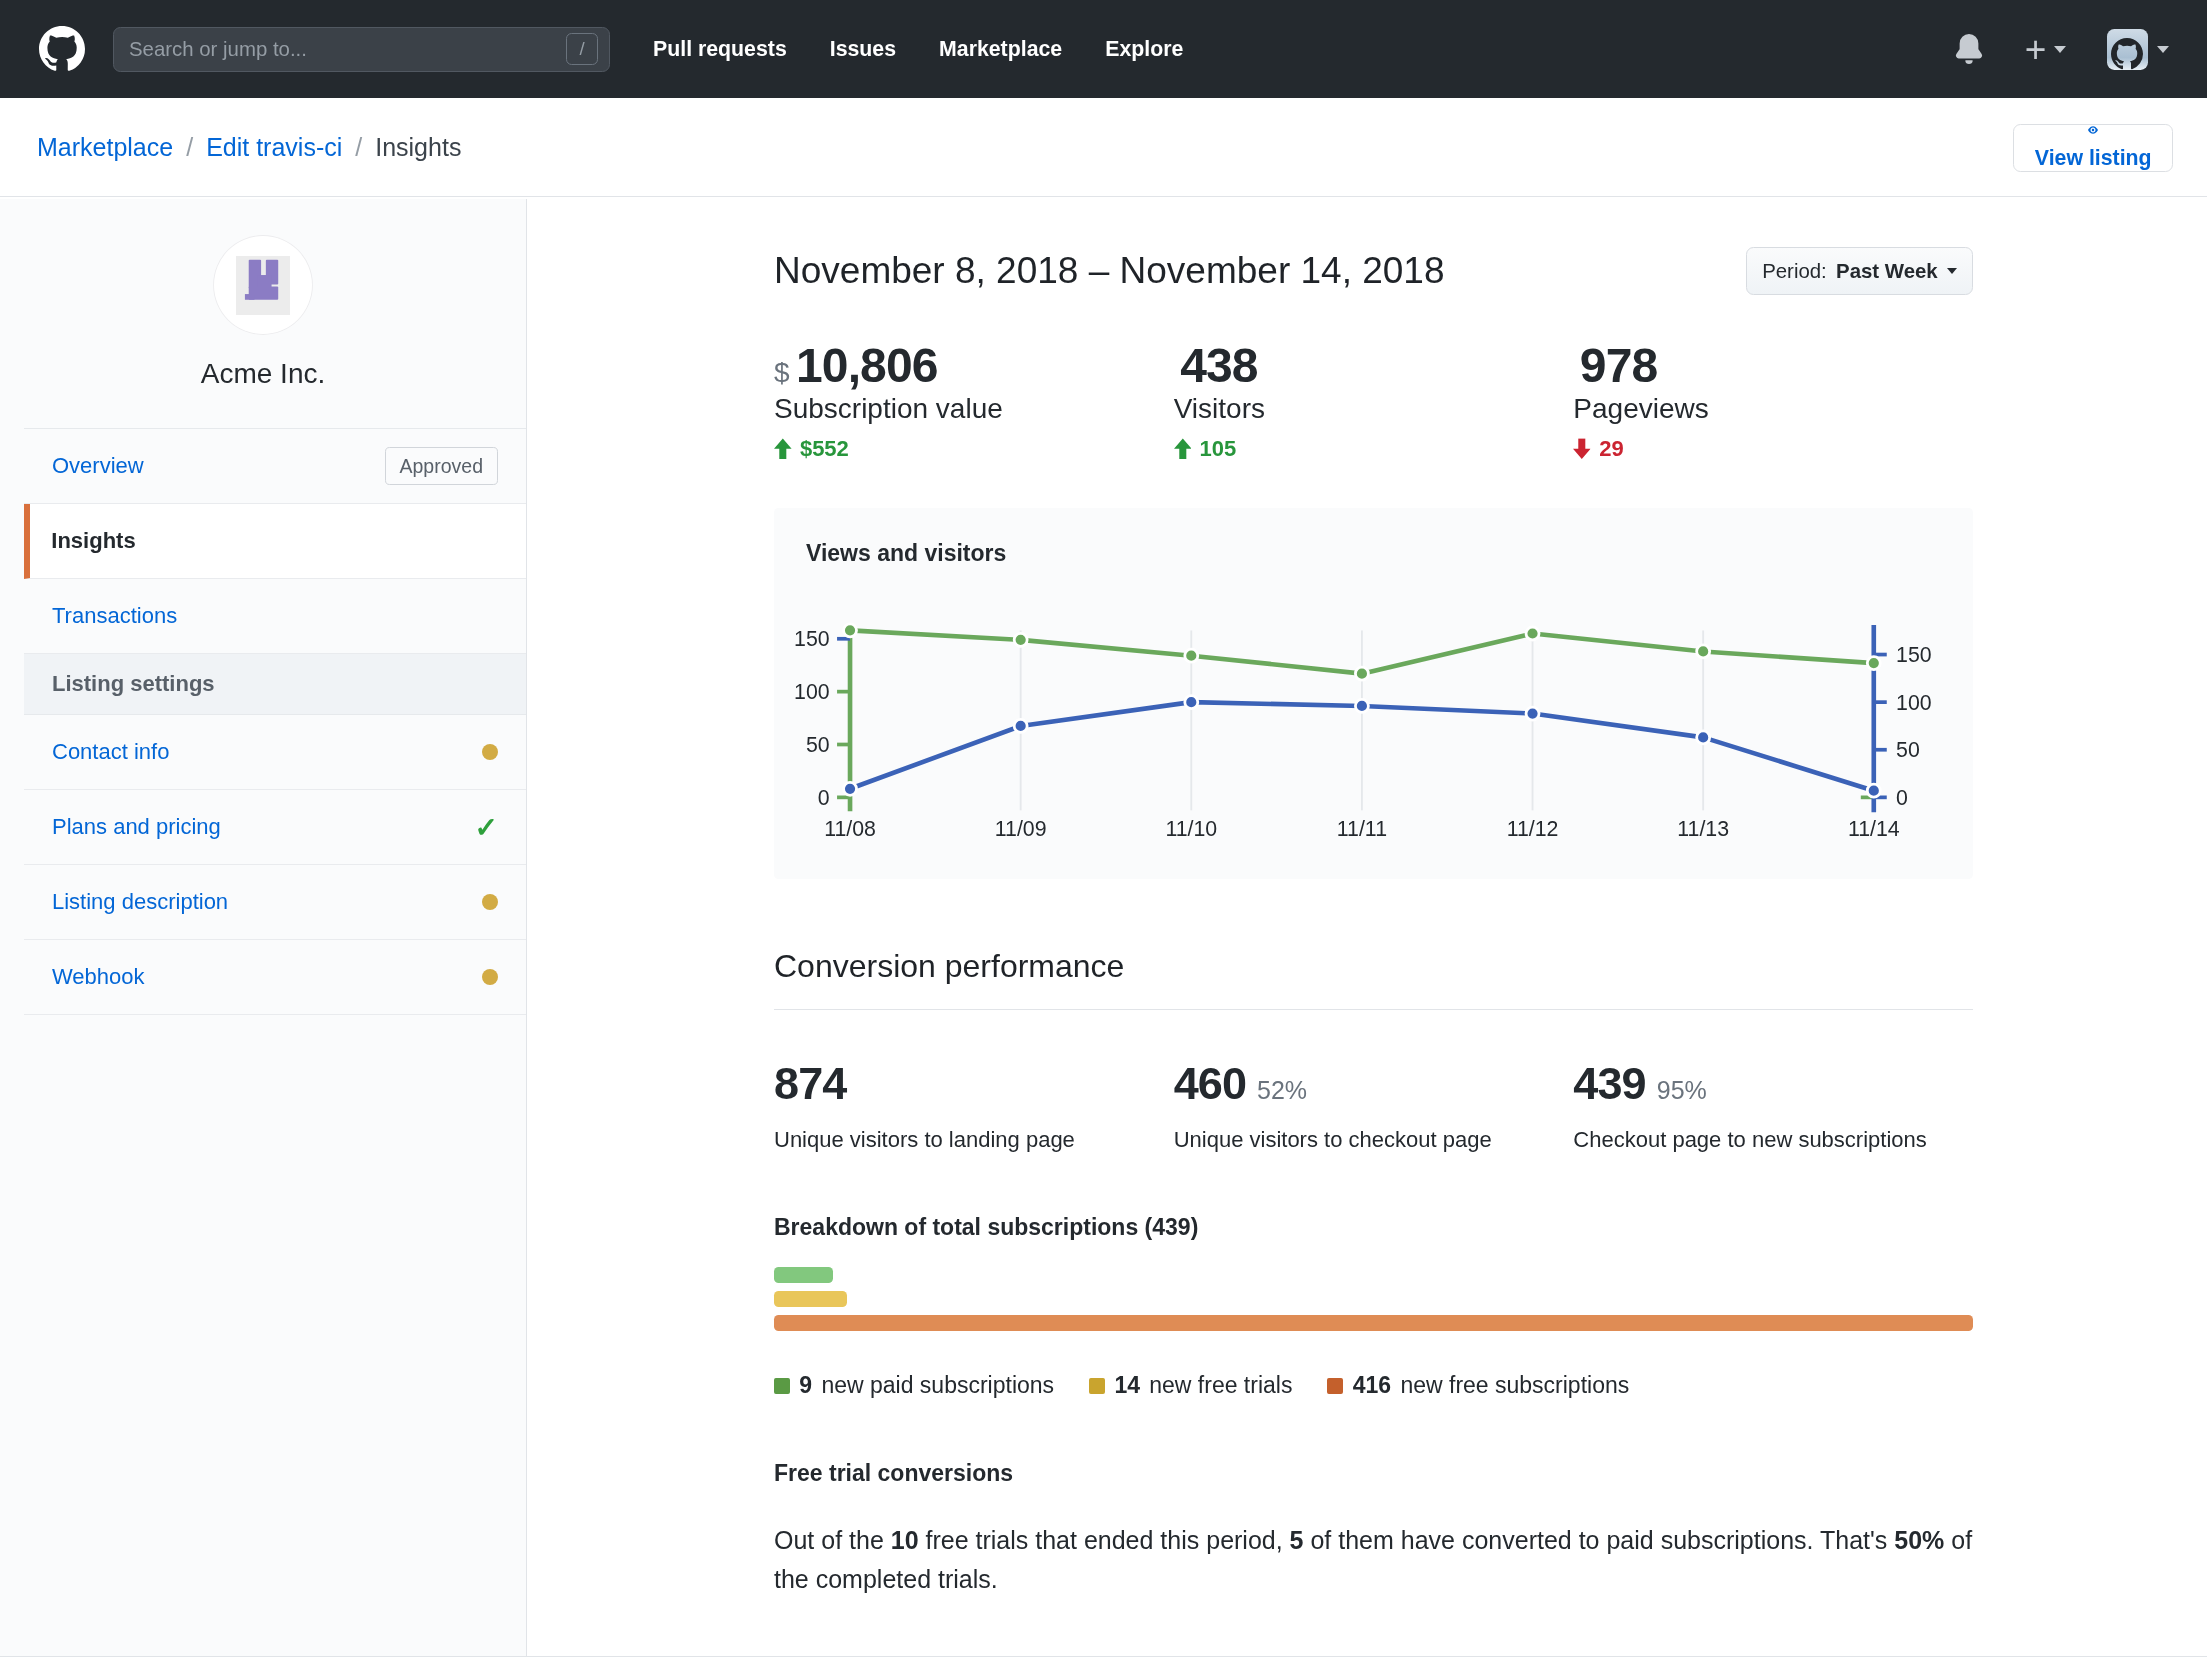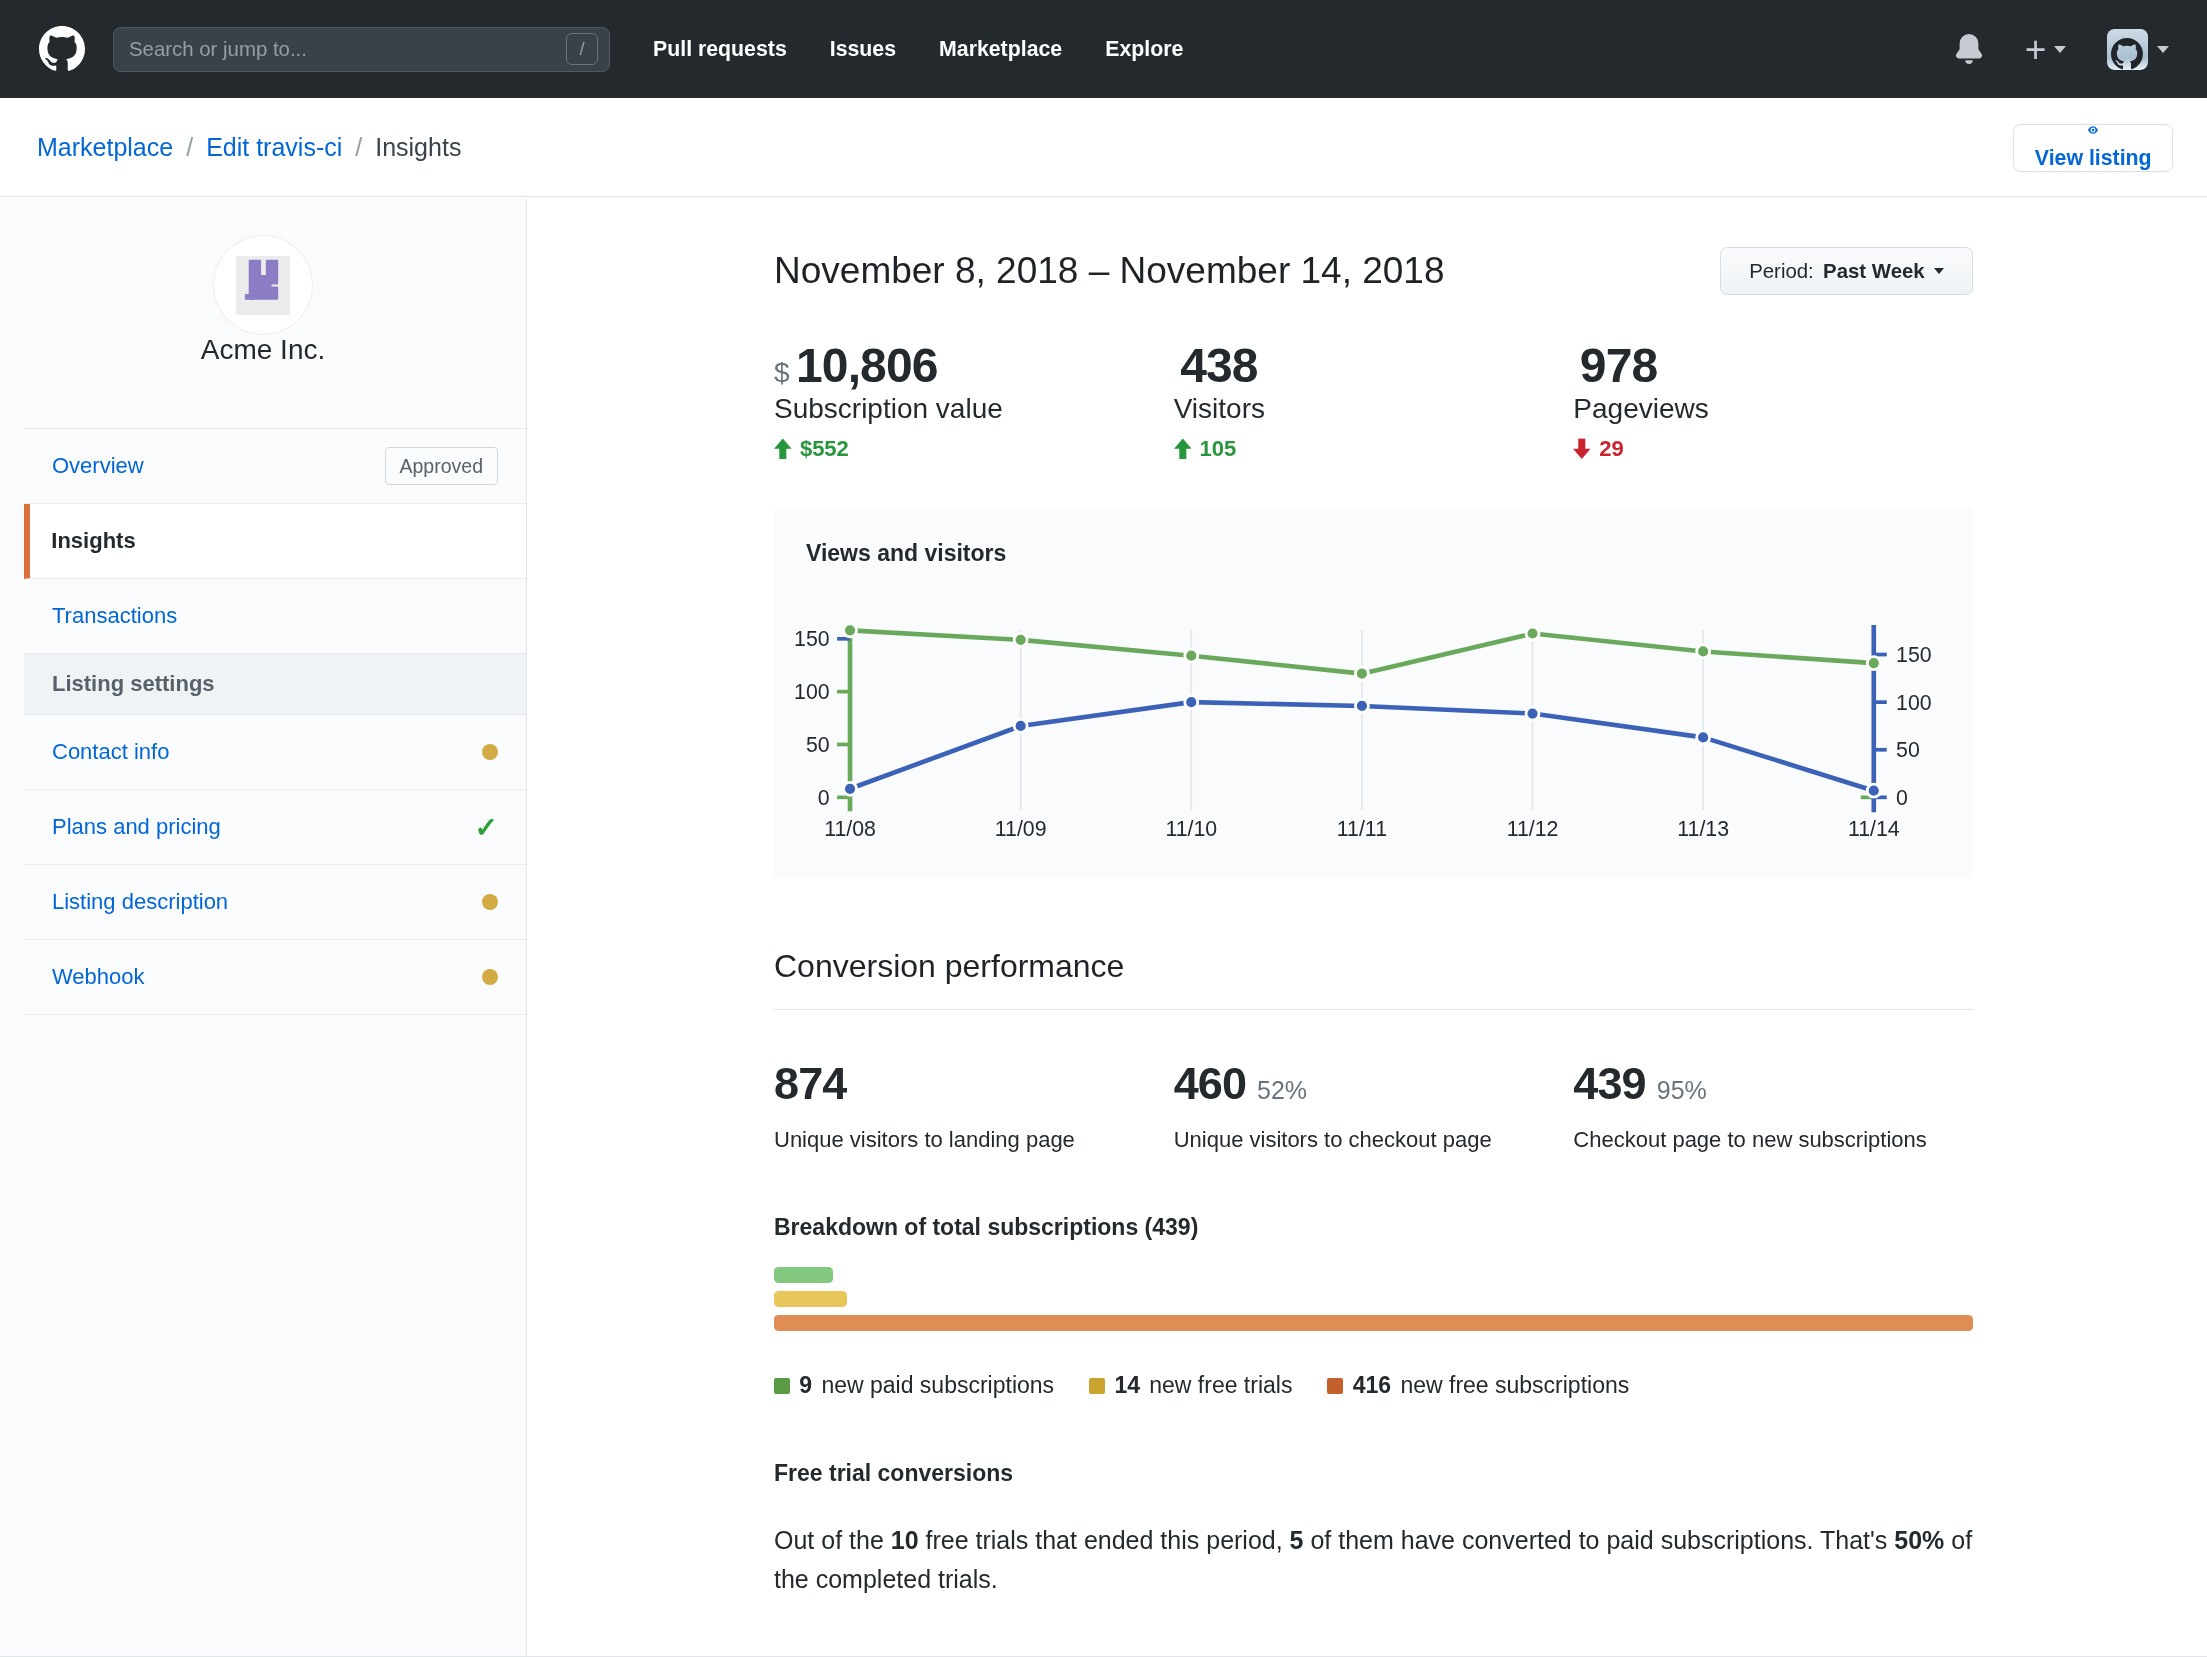--- a/index.html
+++ b/index.html
@@ -73,21 +73,21 @@
     position: absolute; left: 0; top: 199px; bottom: 1.9px; width: 527px;
     background: #fafbfc; border-right: 1.9px solid #e1e4e8;
   }
   .org-card { text-align: center; padding-top: 37px; height: 229px; }
   .org-avatar {
     width: 98px; height: 98px; border-radius: 50%; background: #fff;
     margin: 0 auto; display: flex; align-items: center; justify-content: center;
     box-shadow: 0 0 0 0.9px #ececee;
   }
   .org-avatar .logo-plate { width: 54px; height: 59px; background: #ececec; display:flex; align-items:center; justify-content:center; }
-  .org-name { font-size: 28px; color: #24292e; }
+  .org-name { margin-top: 24px; font-size: 28px; color: #24292e; }
   .menu { border-top: 1.9px solid #e6e9ec; margin-left: 24px; }
   .menu-row {
     height: 75px; display: flex; align-items: center;
     padding: 0 28px; font-size: 22px; border-bottom: 1.9px solid #e9ebee;
     cursor: pointer;
   }
   .menu-row a { color: #0366d6; }
   .menu-row.selected {
     background: #fff; border-left: 6.5px solid #d9703c; padding-left: 21.3px;
     font-weight: bold; color: #24292e; cursor: default;
@@ -103,21 +103,21 @@
   }
   .status-slot { margin-left: auto; }
   .status-slot.dot { width: 16px; height: 16px; border-radius: 50%; background: #d2ab44; }
   .status-slot.check { color: #2ea03c; font-size: 28px; font-weight: bold; }
 
   
   .main { position: absolute; left: 774px; top: 199px; width: 1199px; }
   .title-row { margin-top: 48px; display: flex; align-items: center; justify-content: space-between; }
   .page-title { font-size: 37px; font-weight: 300; color: #1f2328; }
   .period-btn {
-    height: 48px; padding: 0 28px; background: linear-gradient(180deg,#fafbfc,#eff3f6);
+    height: 48px; padding: 0 15px; background: linear-gradient(180deg,#fafbfc,#eff3f6);
     border: 1.9px solid #d8dce1; border-radius: 7.4px; cursor: pointer;
     display: flex; align-items: center; gap: 9.3px; font-size: 20.4px; color: #24292e;
     font-family: "Liberation Sans", sans-serif;
   }
   .period-btn b { font-weight: bold; }
   .period-btn .caret { border-top-color: #24292e; border-left-width: 5.6px; border-right-width: 5.6px; border-top-width: 6.5px; }
 
   .stats-row { margin-top: 43px; display: flex; }
   .stat-col { width: 417px; }
   .stat-value-line { display: flex; align-items: baseline; }

